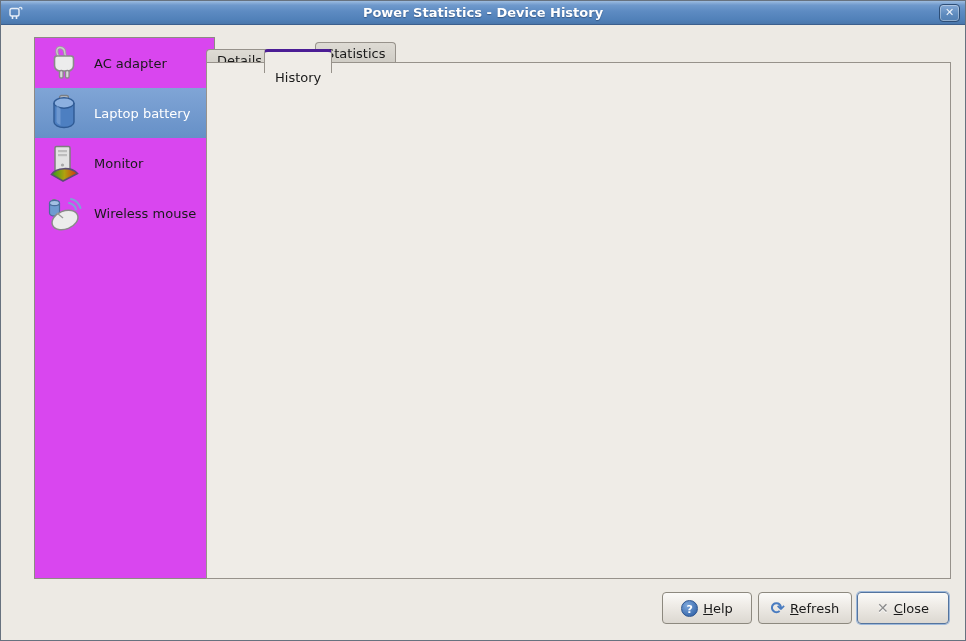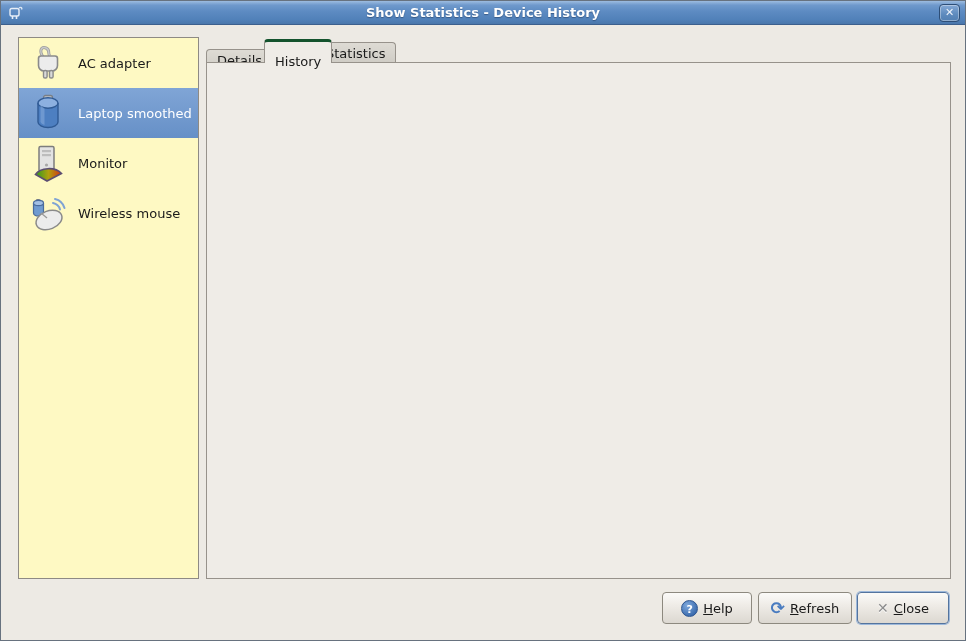--- a/index.html
+++ b/index.html
@@ -10,32 +10,32 @@
   .titlebar { position:absolute; left:0; top:0; width:964px; height:24px;
     background:linear-gradient(#9dbce0 0%, #6f99cc 18%, #5d8bc2 45%, #5181b9 80%, #4a77ab 100%);
     border-bottom:1px solid #3c5f8d; display:flex; align-items:center; }
   .tb-icon { position:absolute; left:6px; top:4px; width:17px; height:17px; }
   .tb-title { width:100%; text-align:center; color:#fff; font-weight:bold; font-size:13px; text-shadow:0 1px 1px rgba(20,40,70,.45); }
   .tb-close { position:absolute; right:5px; top:3px; width:21px; height:18px; border:1px solid #2d4e77; border-radius:4px;
     background:linear-gradient(#85a9d6,#5d8abd 60%,#527fb2); box-shadow:inset 0 0 0 1px rgba(255,255,255,.35);
     color:#eef3fa; font-size:11px; font-weight:bold; text-align:center; line-height:16px; cursor:default; }
 
   
-  .sidebar { position:absolute; left:17px; top:36px; width:181px; height:542px; background:#fef9c3; border:1px solid #8e8a84; }
+  .sidebar { position:absolute; left:33px; top:36px; width:181px; height:542px; background:#d946ef; border:1px solid #8e8a84; }
   .srow { position:relative; height:50px; display:flex; align-items:center; }
   .srow.selected { background:linear-gradient(#80a5d6,#6690c7); }
   .srow.selected .slabel { color:#fff; }
   .sicon { width:40px; height:40px; margin-left:9px; flex:0 0 40px; }
   .slabel { margin-left:10px; font-size:13px; color:#1a1a1a; }
 
   
   .tab { position:absolute; font-size:13px; color:#1a1a1a; text-align:center;
     background:linear-gradient(#dedbd4,#cfccc5); border:1px solid #97928b; border-bottom:none;
     border-radius:4px 4px 0 0; padding:3px 10px 0 10px; height:21px; top:41px; z-index:1; }
-  .tab.active { background:#efece7; border-top:3px solid #14532d; height:24px; top:38px; z-index:3; padding-top:12px; }
+  .tab.active { background:#efece7; border-top:3px solid #4c1d95; height:24px; top:48px; z-index:3; padding-top:18px; }
   .panel { position:absolute; left:205px; top:61px; width:745px; height:517px; background:#efece7; border:1px solid #97928b; z-index:2; }
 
   
   .ctl-label { position:absolute; font-size:13px; color:#1a1a1a; }
   .combo { position:absolute; height:26px; background:#fff; border:1px solid #8e8a84; border-radius:3px; }
   .combo-value { position:absolute; left:9px; top:5px; font-size:13px; color:#111; }
   .combo-btn { position:absolute; right:0; top:0; width:25px; height:24px; border-left:1px solid #c9c5bf; }
   .combo-btn svg { position:absolute; left:6px; top:4px; }
 
   
@@ -67,21 +67,21 @@
 <div class="window">
 
   <div class="titlebar">
     <span class="tb-icon">
       <svg width="17" height="17" viewBox="0 0 17 17" fill="none">
         <path d="M12 3 C14 1.5, 15.5 3, 14.5 4.5" stroke="#dbe6f2" stroke-width="1.4"></path>
         <rect x="3" y="3.5" width="9" height="7.5" rx="1.8" stroke="#e7eef7" stroke-width="1.4"></rect>
         <path d="M5.5 11 v3 M9.5 11 v3" stroke="#e7eef7" stroke-width="1.6"></path>
       </svg>
     </span>
-    <span class="tb-title">Show Statistics - Device History</span>
+    <span class="tb-title">Power Statistics - Device History</span>
     <span class="tb-close">✕</span>
   </div>
 
   <div class="sidebar">
     <div class="srow">
       <span class="sicon">
         <svg width="40" height="40" viewBox="0 0 40 40" fill="none">
           <path d="M15 14 C11 8, 13 3, 18 5 C23 7, 19 11, 22 13" stroke="#9c9c9c" stroke-width="3"></path>
           <path d="M15 14 C11 8, 13 3, 18 5 C23 7, 19 11, 22 13" stroke="#c9c9c9" stroke-width="1.4"></path>
           <path d="M13 13 h14 a2.5 2.5 0 0 1 2.5 2.5 v7 a5.5 5.5 0 0 1 -5.5 5.5 h-8 a5.5 5.5 0 0 1 -5.5 -5.5 v-7 a2.5 2.5 0 0 1 2.5 -2.5 z" fill="#ececec" stroke="#8a8a8a" stroke-width="1.6"></path>
@@ -93,21 +93,21 @@
     </div>
     <div class="srow selected">
       <span class="sicon">
         <svg width="40" height="40" viewBox="0 0 40 40" fill="none">
           <rect x="15.5" y="2.5" width="9" height="5" rx="2" fill="#c2c7ce" stroke="#7a7f86" stroke-width="1.3"></rect>
           <path d="M10 10 v19 a10 5.5 0 0 0 20 0 v-19" fill="#4d7fc1" stroke="#2f5a94" stroke-width="1.4"></path>
           <ellipse cx="20" cy="10" rx="10" ry="5.2" fill="#8cb0e0" stroke="#2f5a94" stroke-width="1.4"></ellipse>
           <path d="M12.5 12.5 v16 a7.5 4 0 0 0 4 3.4 v-16.5" fill="#7fa6d8" opacity="0.65"></path>
         </svg>
       </span>
-      <span class="slabel">Laptop smoothed</span>
+      <span class="slabel">Laptop battery</span>
     </div>
     <div class="srow">
       <span class="sicon">
         <svg width="40" height="40" viewBox="0 0 40 40" fill="none">
           <defs>
             <linearGradient id="fanGrad" x1="0" y1="0" x2="1" y2="0">
               <stop offset="0" stop-color="#2f9a1f"></stop>
                 <stop offset="0.5" stop-color="#b0a10e"></stop>
                 <stop offset="1" stop-color="#d23212"></stop>
             </linearGradient>

